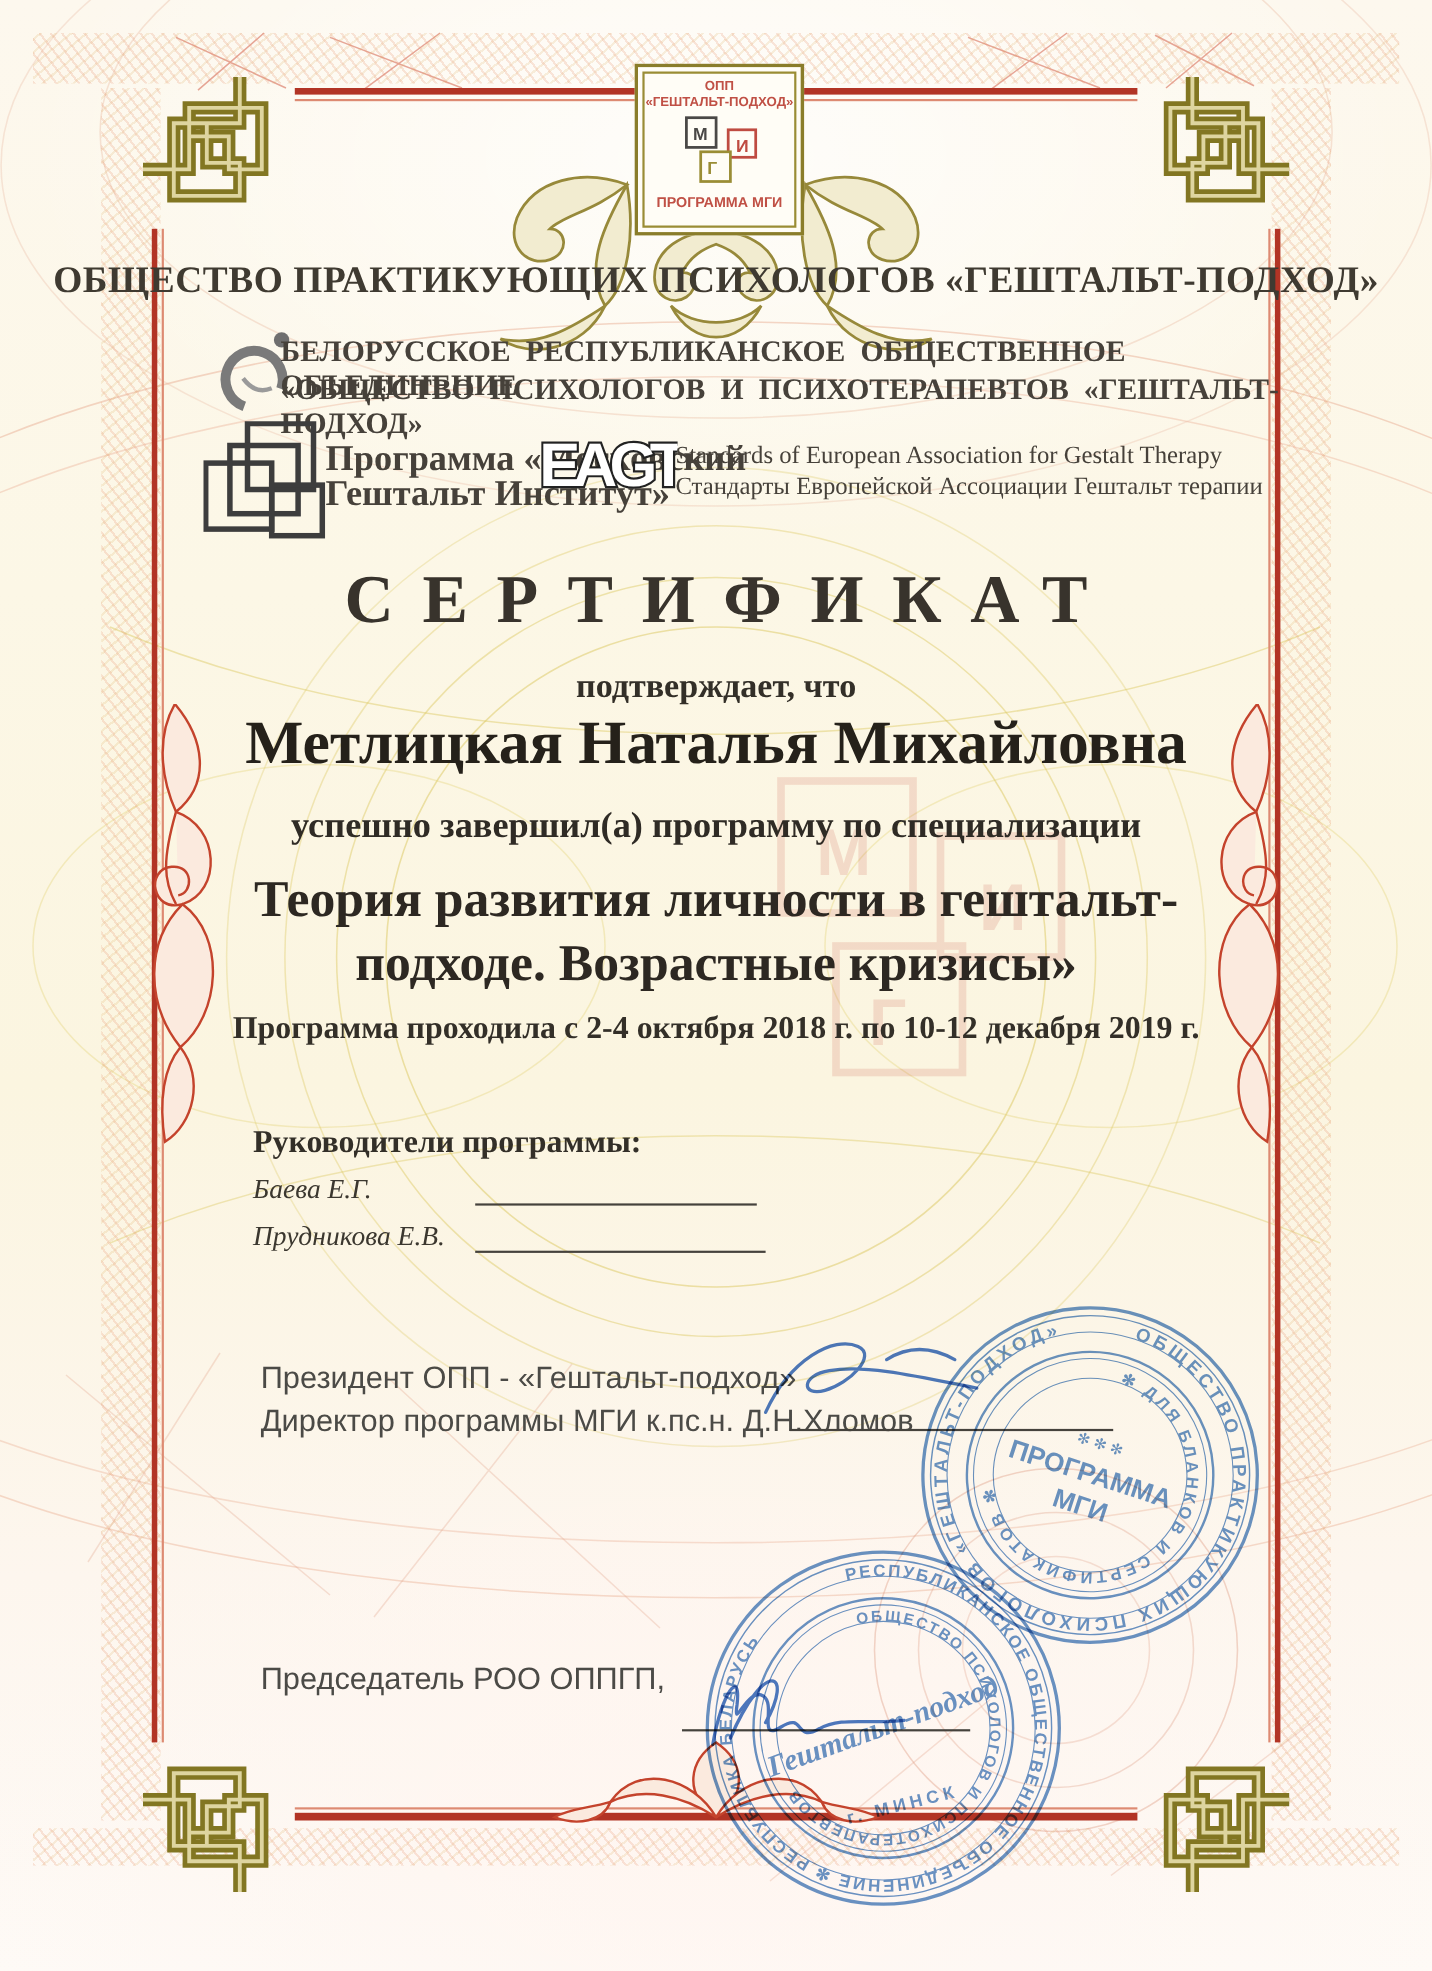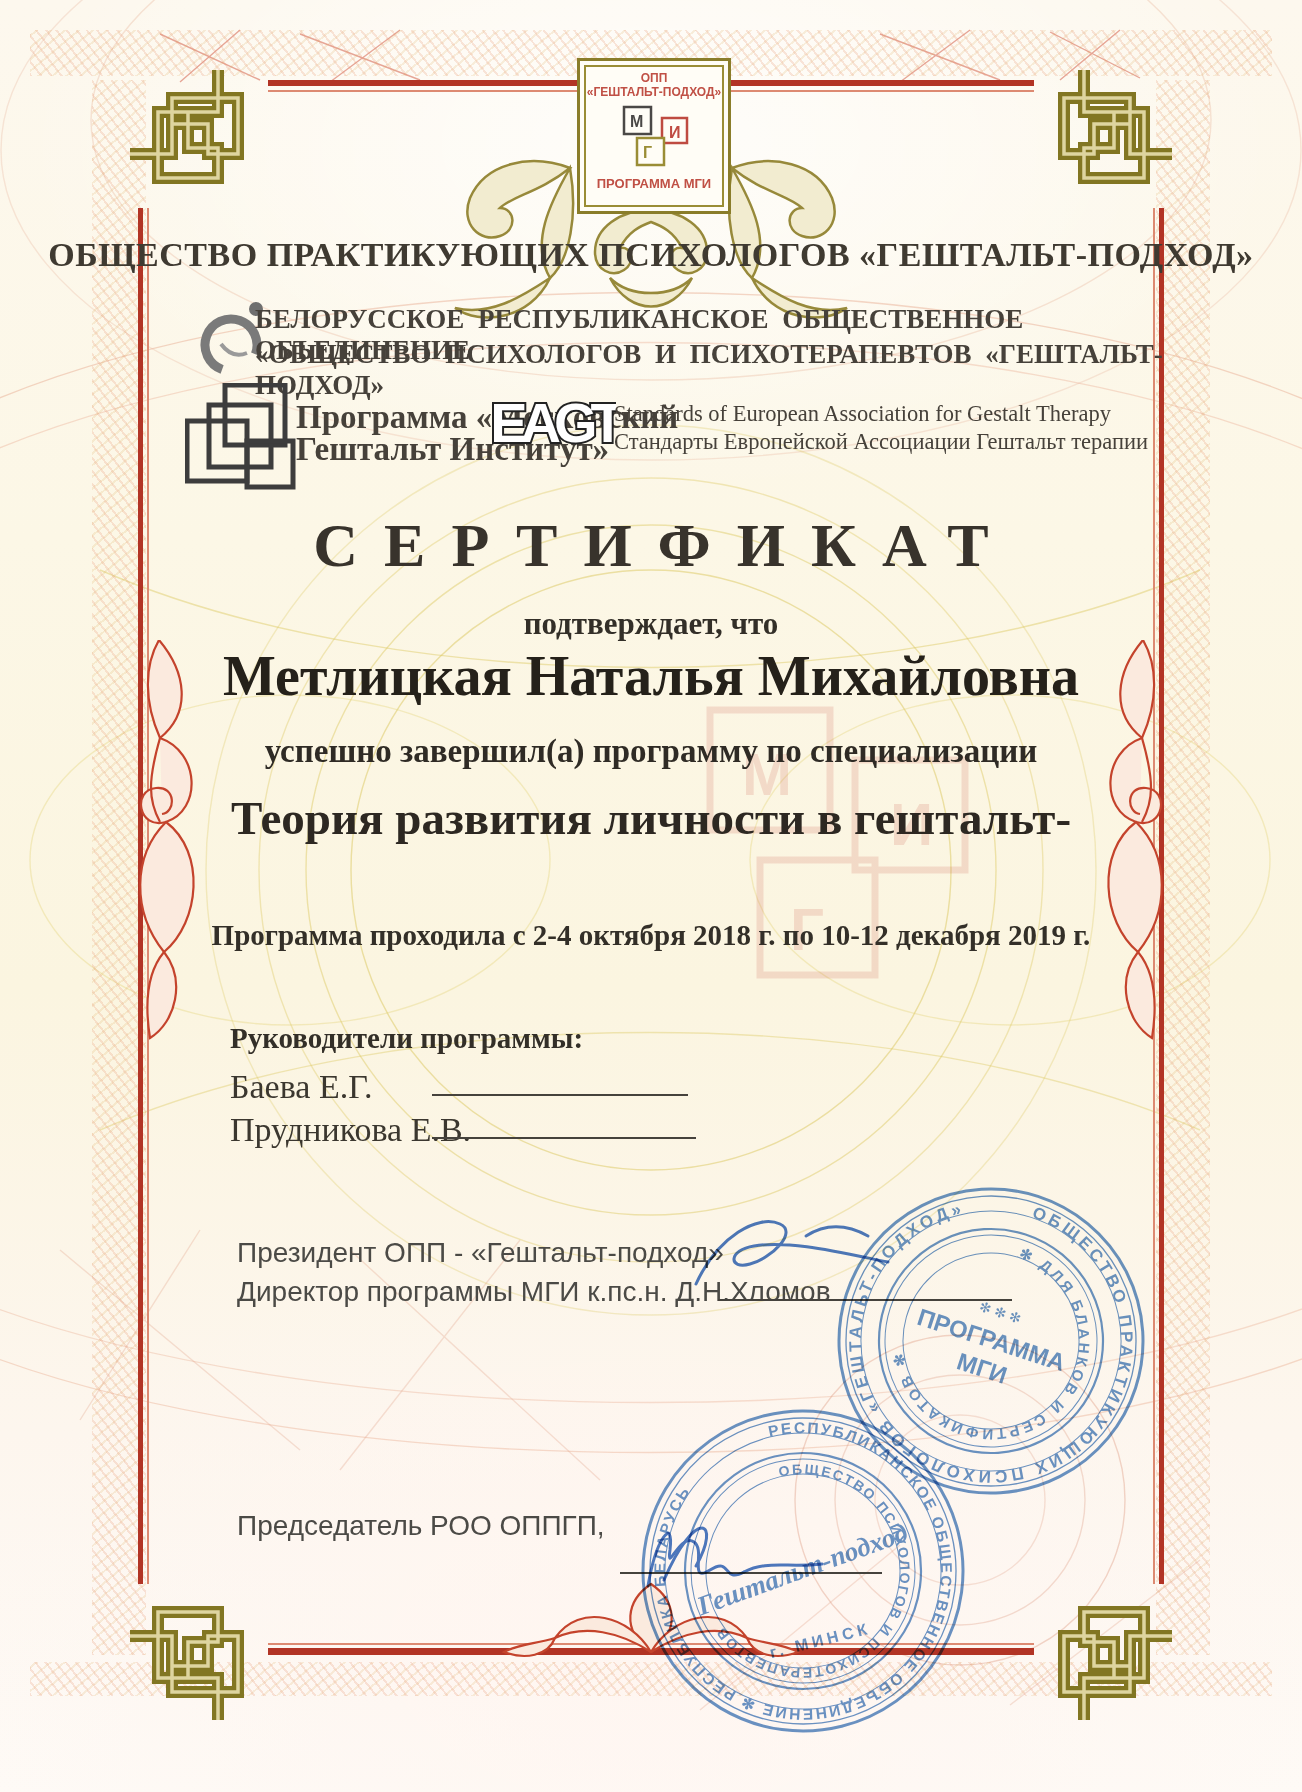--- a/index.html
+++ b/index.html
@@ -27,21 +27,21 @@
   .t-society{top:236px;font-size:34px;font-weight:bold;color:#3f3a31;letter-spacing:.5px;}
   .t-bel{left:255px;right:55px;font-size:27px;font-weight:bold;color:#46413a;word-spacing:7px;}
   .t-serifsm{font-size:33px;font-weight:bold;color:#46413a;}
   .t-eagt{font-size:22.5px;font-weight:normal;color:#46413a;}
   .t-title{top:510px;font-size:62px;font-weight:bold;color:#38332c;letter-spacing:26px;padding-left:26px;}
   .t-confirm{top:606px;font-size:31px;font-weight:bold;color:#332f28;}
   .t-name{top:644px;font-size:56px;font-weight:bold;color:#25211a;}
   .t-completed{top:733px;font-size:33px;font-weight:bold;color:#2f2b25;}
   .t-prog{font-size:47px;font-weight:bold;color:#2d2822;}
   .t-dates{font-size:29px;font-weight:bold;color:#332f28;}
-  .t-lead{font-size:34px;color:#3b372f;}
+  .t-lead{font-size:25px;color:#3b372f;font-style:italic;}
   .sig-line{position:absolute;border-top:2px solid #45423c;}
   .t-sans{font-family:"Liberation Sans","DejaVu Sans",sans-serif;font-size:28px;color:#4b4a46;}
   
   .badge{top:58px;left:577px;width:148px;height:150px;background:#fffdf6;border:3px solid #8a7d2a;
          box-shadow:inset 0 0 0 4px #fffdf6, inset 0 0 0 6px #9a8d35;z-index:5;text-align:center;}
   .badge .r{color:#c05045;font-family:"Liberation Sans","DejaVu Sans",sans-serif;font-weight:bold;}
   .blend{mix-blend-mode:multiply;}
 </style>
 </head>
 <body>
@@ -187,20 +187,21 @@
     <text x="62" y="54" text-anchor="middle" font-family="Liberation Sans,sans-serif" font-weight="bold" font-size="56" fill="#ffffff" stroke="#222222" stroke-width="4" paint-order="stroke" letter-spacing="-7">EAGT</text>
   </svg>
   <div class="abs t-eagt" style="left:614px;top:401px;">Standards of European Association for Gestalt Therapy</div>
   <div class="abs t-eagt" style="left:614px;top:429px;">Стандарты Европейской Ассоциации Гештальт терапии</div>
 
   <div class="abs ctr t-title">СЕРТИФИКАТ</div>
   <div class="abs ctr t-confirm">подтверждает, что</div>
   <div class="abs ctr t-name">Метлицкая Наталья Михайловна</div>
   <div class="abs ctr t-completed">успешно завершил(а) программу по специализации</div>
   <div class="abs ctr t-prog" style="top:791px;">Теория развития личности в гештальт-</div>
+  <div class="abs ctr t-prog" style="top:849px;">подходе. Возрастные кризисы»</div>
   <div class="abs ctr t-dates" style="top:919px;">Программа проходила с 2-4 октября 2018 г. по 10-12 декабря 2019 г.</div>
 
   <div class="abs" style="left:230px;top:1022px;font-size:29px;font-weight:bold;color:#332f28;">Руководители программы:</div>
   <div class="abs t-lead" style="left:230px;top:1068px;">Баева Е.Г.</div>
   <div class="sig-line" style="left:432px;top:1094px;width:256px;"></div>
   <div class="abs t-lead" style="left:230px;top:1111px;">Прудникова Е.В.</div>
   <div class="sig-line" style="left:432px;top:1137px;width:264px;"></div>
 
   <div class="abs t-sans" style="left:237px;top:1237px;">Президент ОПП - «Гештальт-подход»</div>
   <div class="abs t-sans" style="left:237px;top:1276px;">Директор программы МГИ к.пс.н. Д.Н.Хломов</div>

